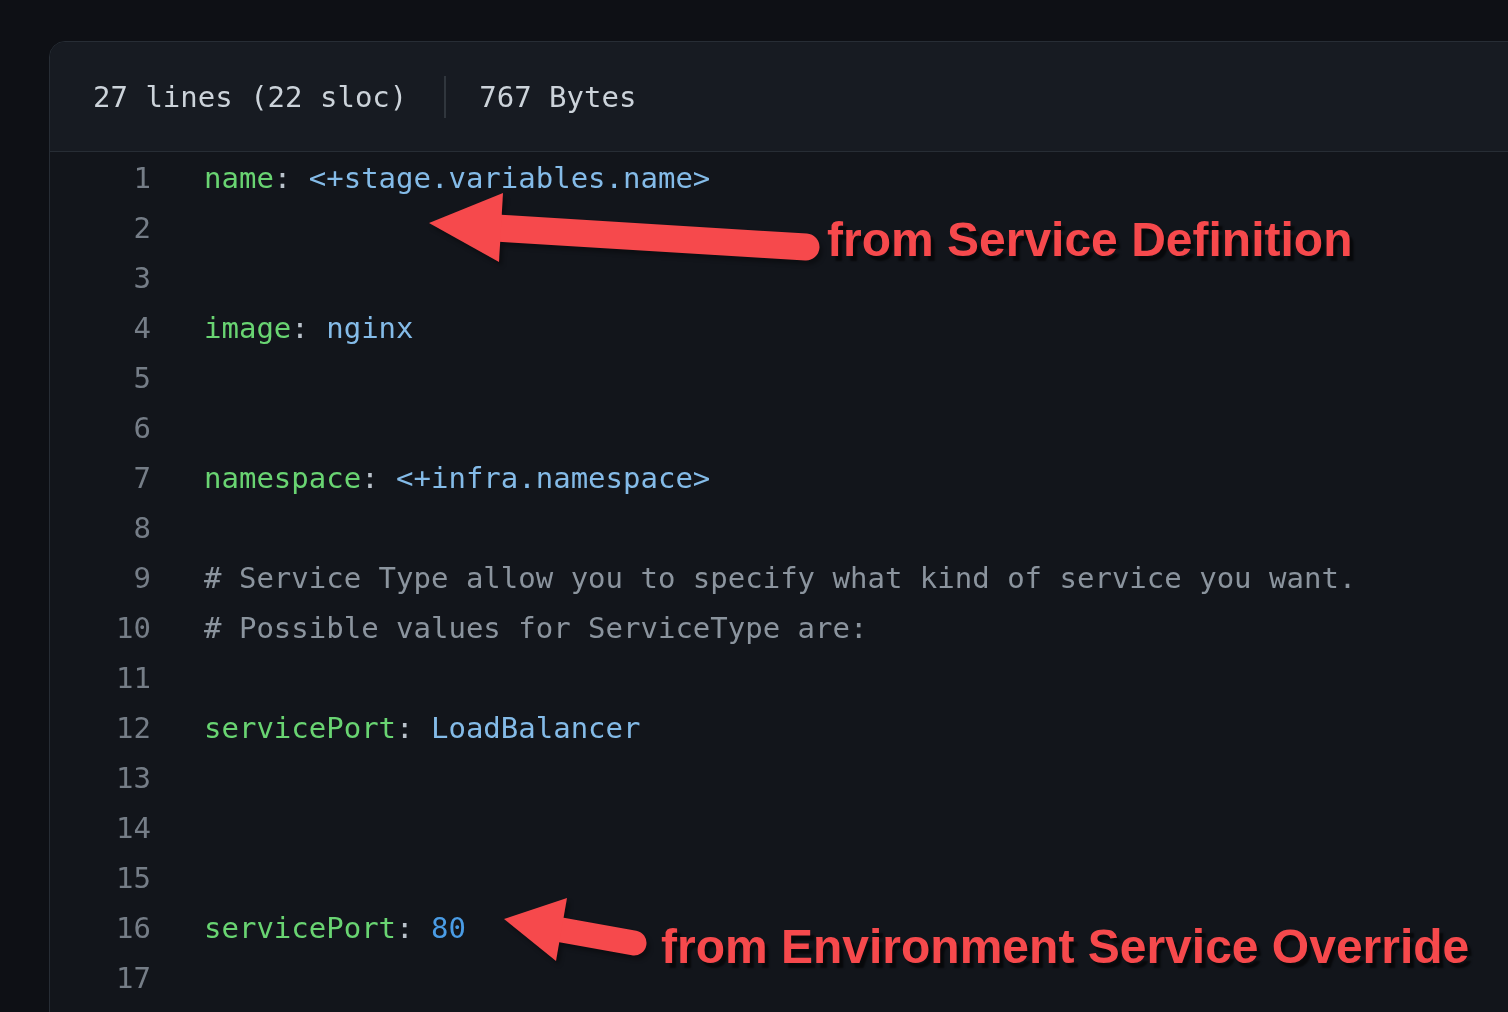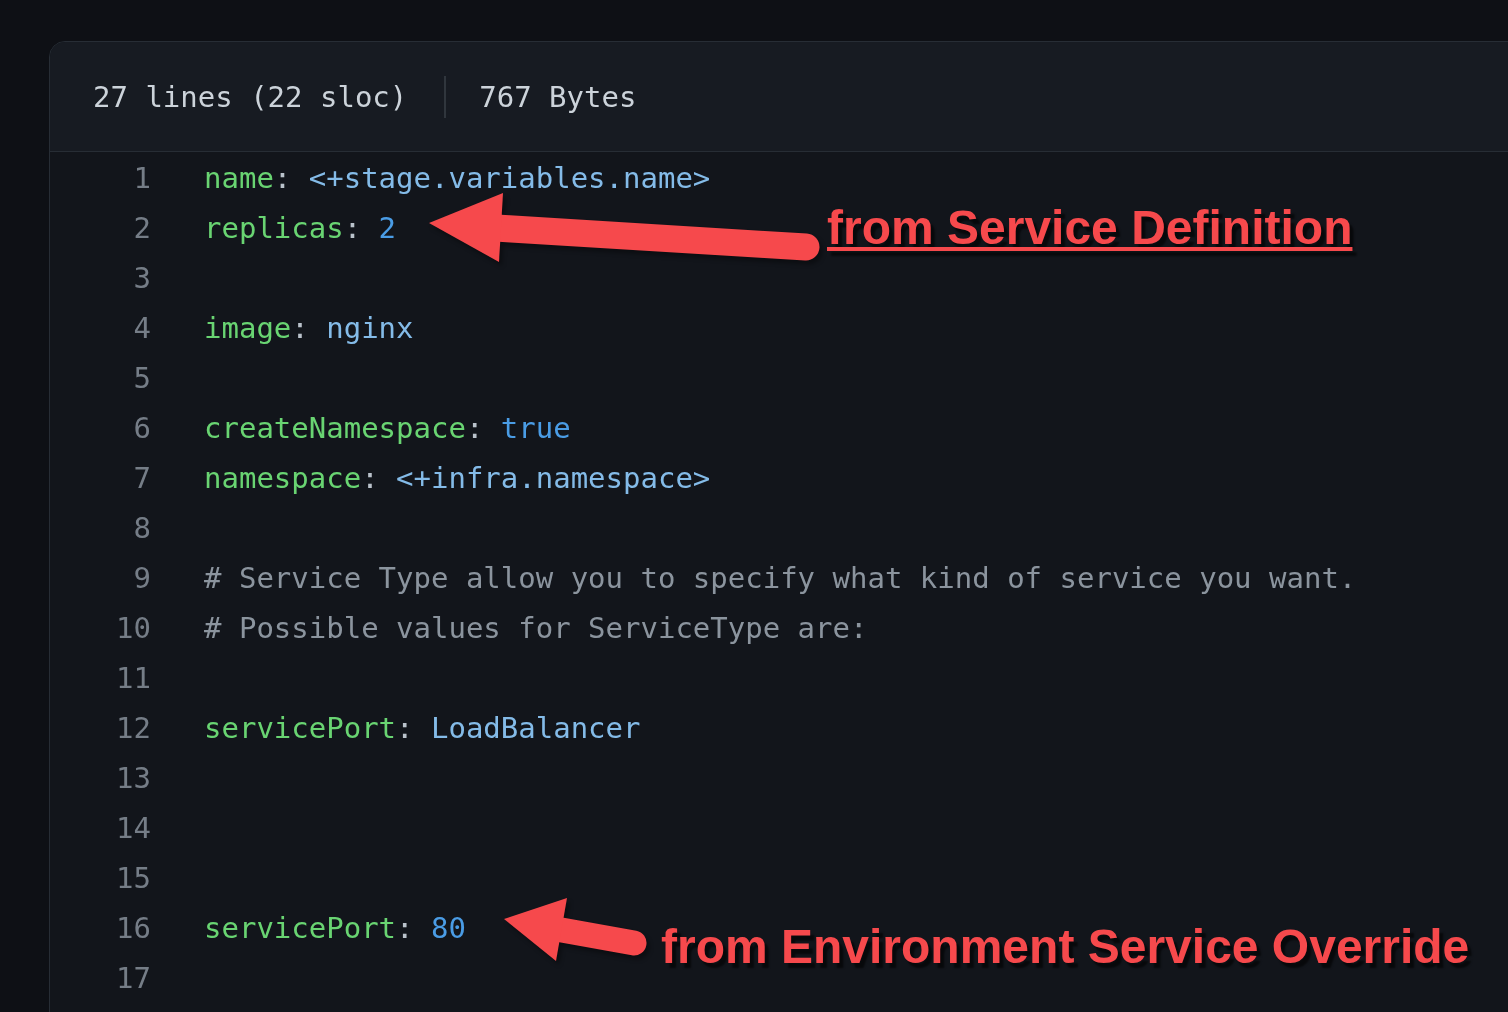--- a/index.html
+++ b/index.html
@@ -64,45 +64,45 @@
   .annotation-text {
     position: absolute;
     font-family: "Liberation Sans", sans-serif;
     font-weight: 700;
     font-size: 48px;
     line-height: 1;
     color: var(--annotation_red, #f6494c);
     text-shadow: 4px 5px 2px rgba(0,0,0,0.6);
     white-space: nowrap;
   }
-  .annotation-text.t1 { left: 827px; top: 204px; text-decoration: underline; }
+  .annotation-text.t1 { left: 827px; top: 216px; }
   .annotation-text.t2 { left: 661px; top: 923px; }
   svg.arrows { position: absolute; inset: 0; }
   .arrow-shape { filter: drop-shadow(3px 4px 2px rgba(0,0,0,0.35)); }
 </style>
 </head>
 <body>
 
 <div class="stage">
 
   <div class="panel">
 
     <div class="panel-header">
       <span>27 lines (22 sloc)</span>
       <span class="header-divider"></span>
       <span>767 Bytes</span>
     </div>
 
     <div class="code">
         <div class="row"><span class="ln">1</span><span class="lc"><span class="tok-key">name</span><span class="tok-punc">: </span><span class="tok-str">&lt;+stage.variables.name&gt;</span></span></div>
-        <div class="row"><span class="ln">2</span><span class="lc"><span class="tok-key">replicas</span><span class="tok-punc">: </span><span class="tok-const">2</span></span></div>
+        <div class="row"><span class="ln">2</span></div>
         <div class="row"><span class="ln">3</span><span class="lc"></span></div>
         <div class="row"><span class="ln">4</span><span class="lc"><span class="tok-key">image</span><span class="tok-punc">: </span><span class="tok-str">nginx</span></span></div>
         <div class="row"><span class="ln">5</span><span class="lc"></span></div>
-        <div class="row"><span class="ln">6</span><span class="lc"><span class="tok-key">createNamespace</span><span class="tok-punc">: </span><span class="tok-const">true</span></span></div>
+        <div class="row"><span class="ln">6</span></div>
         <div class="row"><span class="ln">7</span><span class="lc"><span class="tok-key">namespace</span><span class="tok-punc">: </span><span class="tok-str">&lt;+infra.namespace&gt;</span></span></div>
         <div class="row"><span class="ln">8</span><span class="lc"></span></div>
         <div class="row"><span class="ln">9</span><span class="lc"><span class="tok-comment"># Service Type allow you to specify what kind of service you want.</span></span></div>
         <div class="row"><span class="ln">10</span><span class="lc"><span class="tok-comment"># Possible values for ServiceType are:</span></span></div>
         <div class="row"><span class="ln">11</span></div>
         <div class="row"><span class="ln">12</span><span class="lc"><span class="tok-key">servicePort</span><span class="tok-punc">: </span><span class="tok-str">LoadBalancer</span></span></div>
         <div class="row"><span class="ln">13</span><span class="lc"></span></div>
         <div class="row"><span class="ln">14</span></div>
         <div class="row"><span class="ln">15</span></div>
         <div class="row"><span class="ln">16</span><span class="lc"><span class="tok-key">servicePort</span><span class="tok-punc">: </span><span class="tok-const">80</span></span></div>

